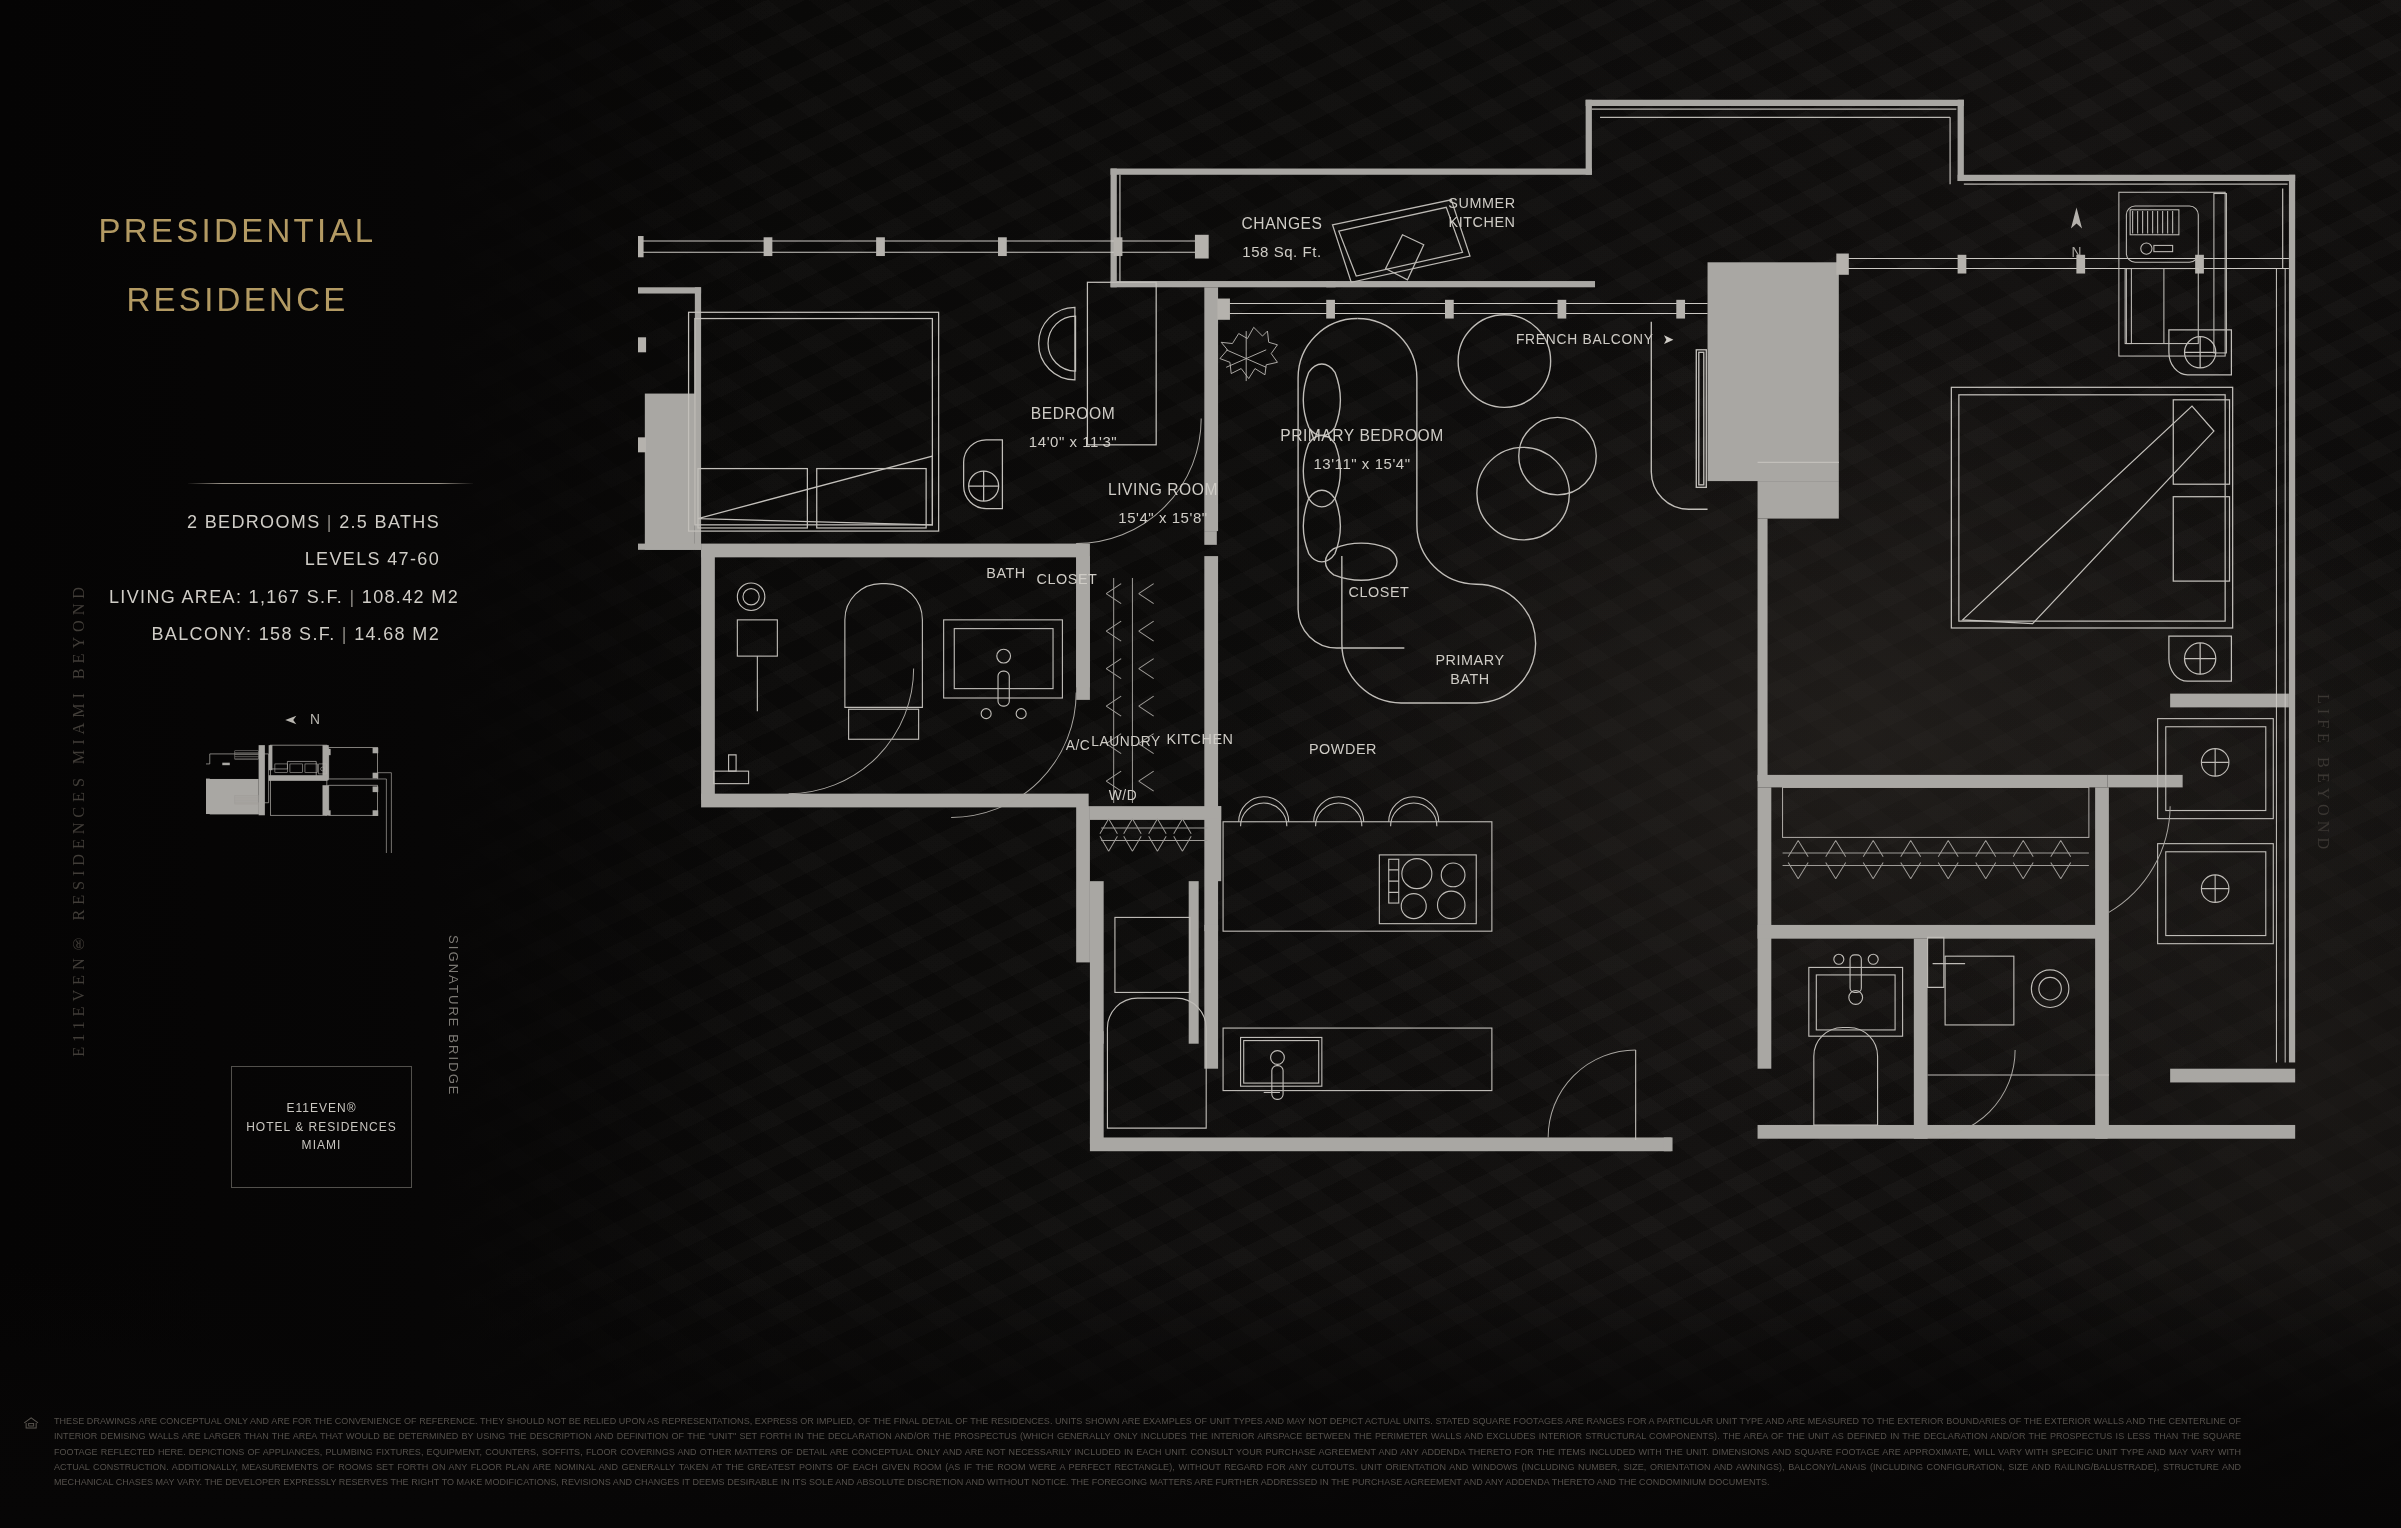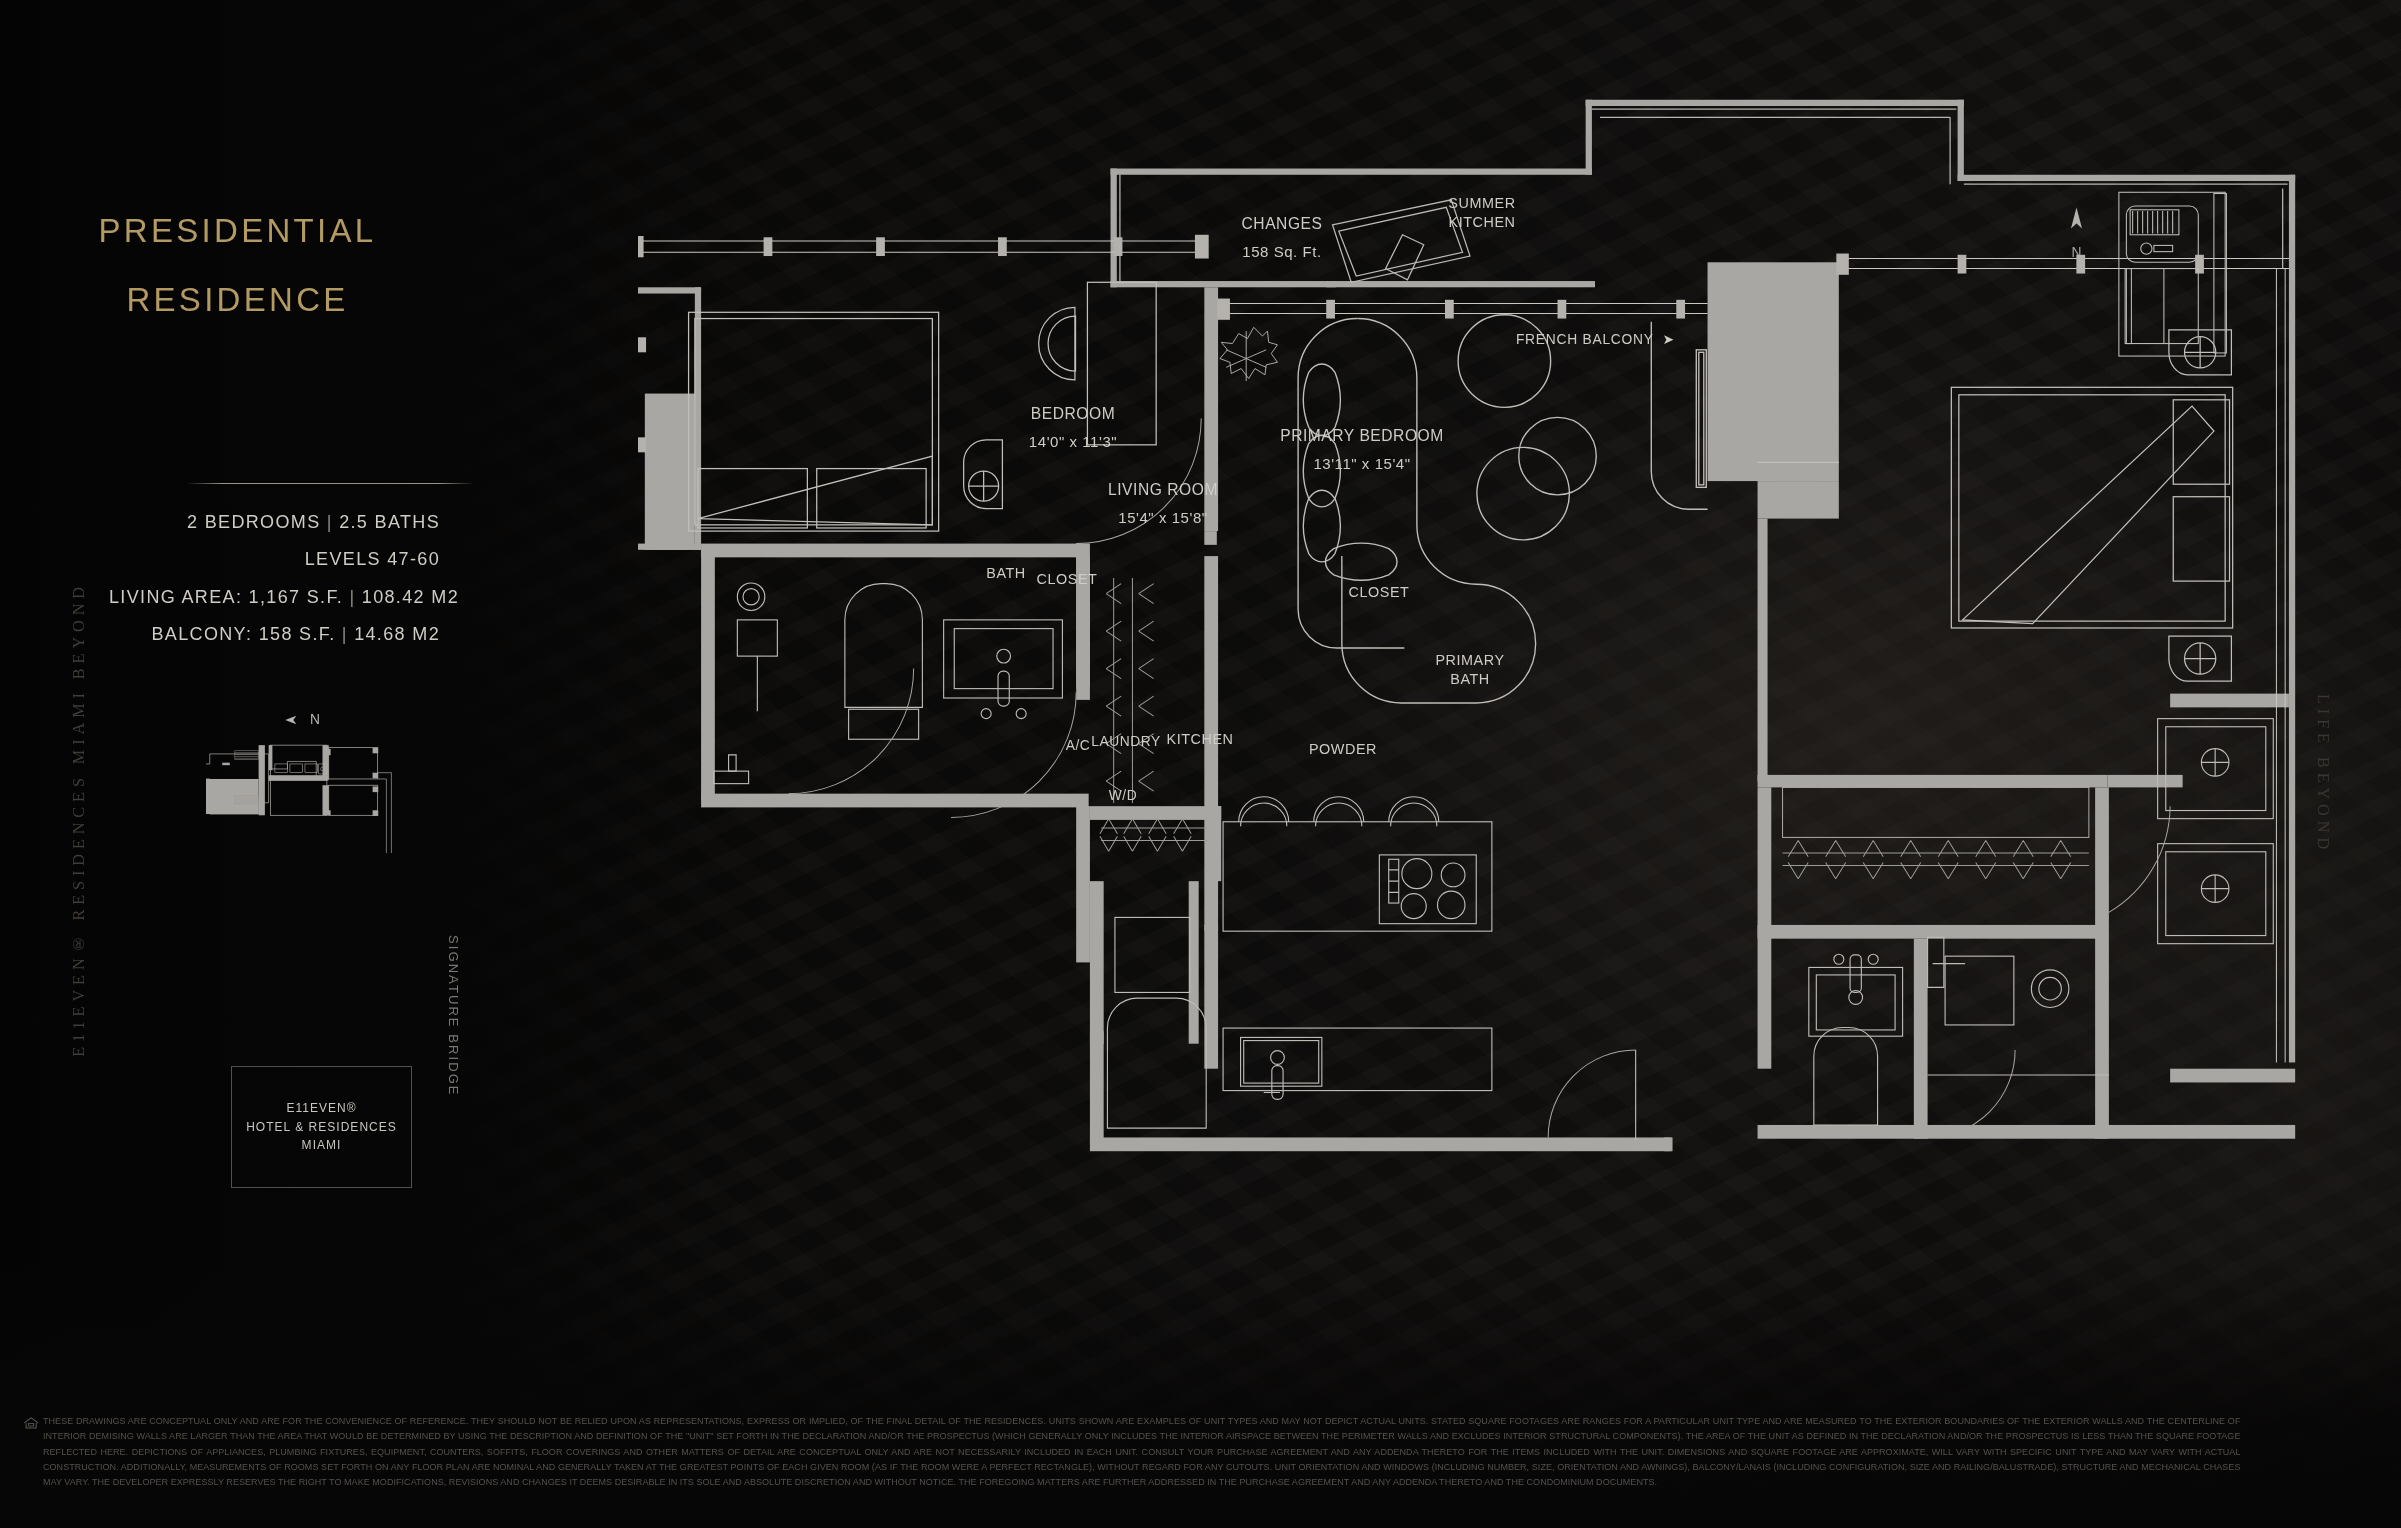--- a/index.html
+++ b/index.html
@@ -122,21 +122,21 @@
   #french-balcony-label{
     position:absolute; left:957px; top:250px;
     color:#cfccc6; font-size:13.8px; letter-spacing:.055em; font-weight:300;
     white-space:nowrap; transform:translateX(-50%);
   }
   #french-balcony-label .arr{ margin-left:8.8px; letter-spacing:0; }
 
   
   #disclaimer{
     position:absolute; left:22.5px; bottom:39px; width:2358px;
-    display:flex; gap:4px; align-items:flex-start;
+    display:flex; gap:15px; align-items:flex-start;
   }
   #fair-housing-icon{ flex:0 0 auto; margin-top:2.5px; }
   #disclaimer-text{
     color:#55514c; font-size:9.6px; line-height:1.58;
     letter-spacing:.004em; text-align:justify;
     font-family:"Liberation Sans Narrow","Liberation Sans", sans-serif;
     transform:scaleX(.94); transform-origin:left top;
     width:106%;
   }
 </style>

